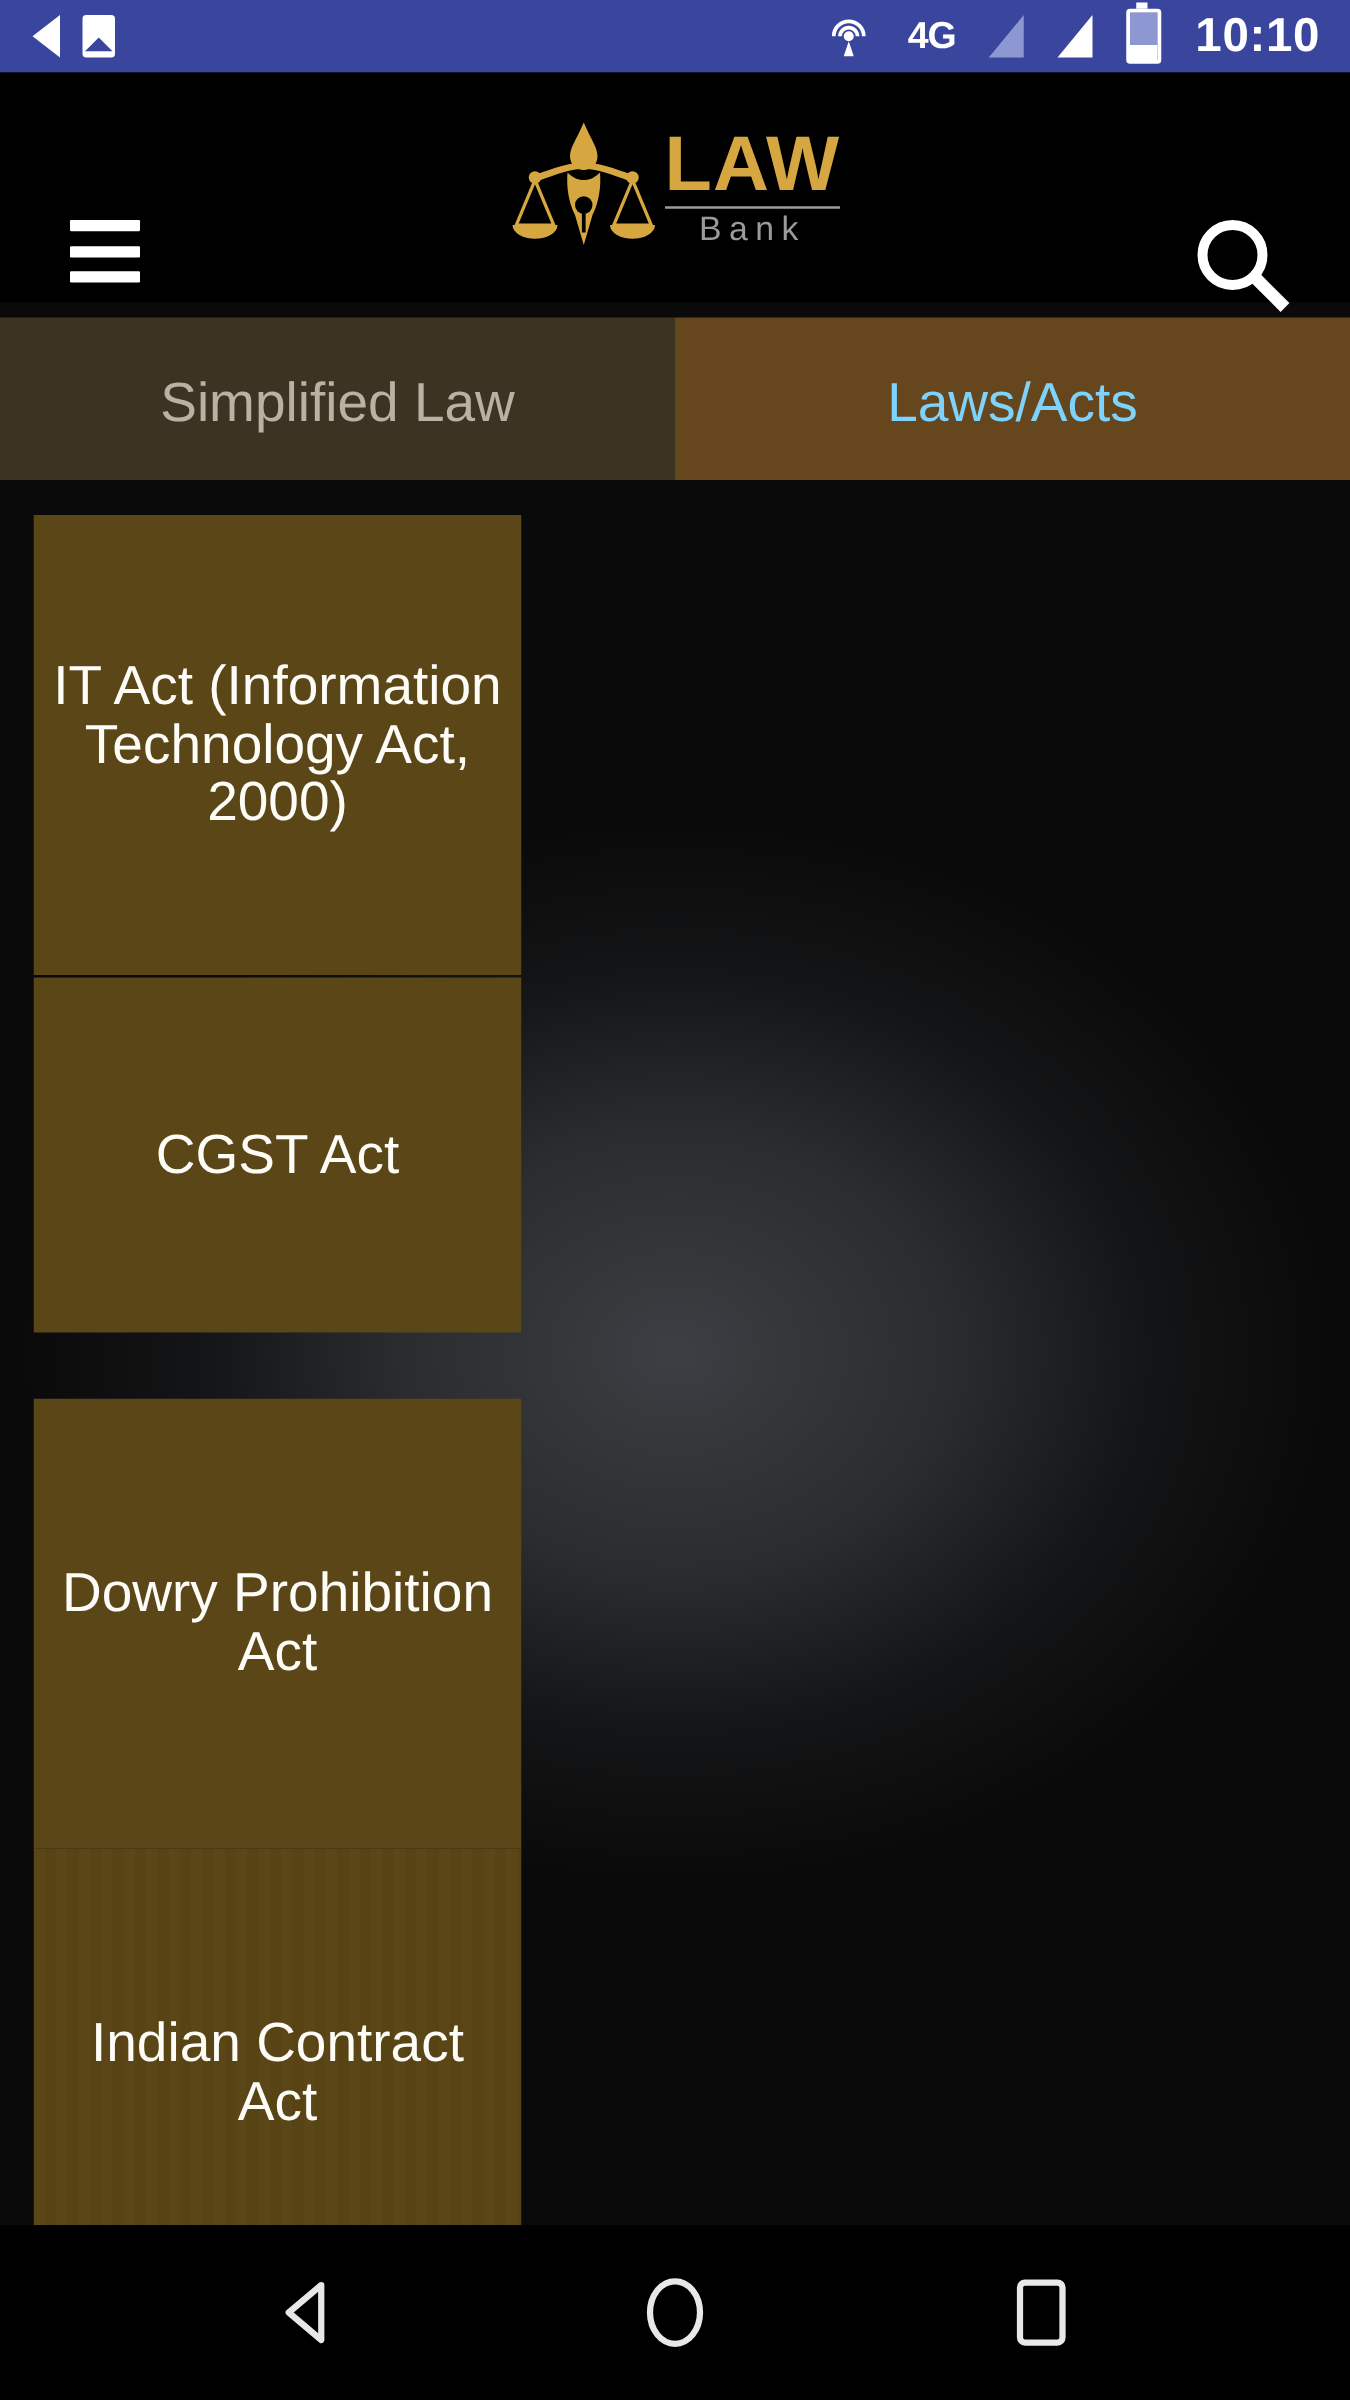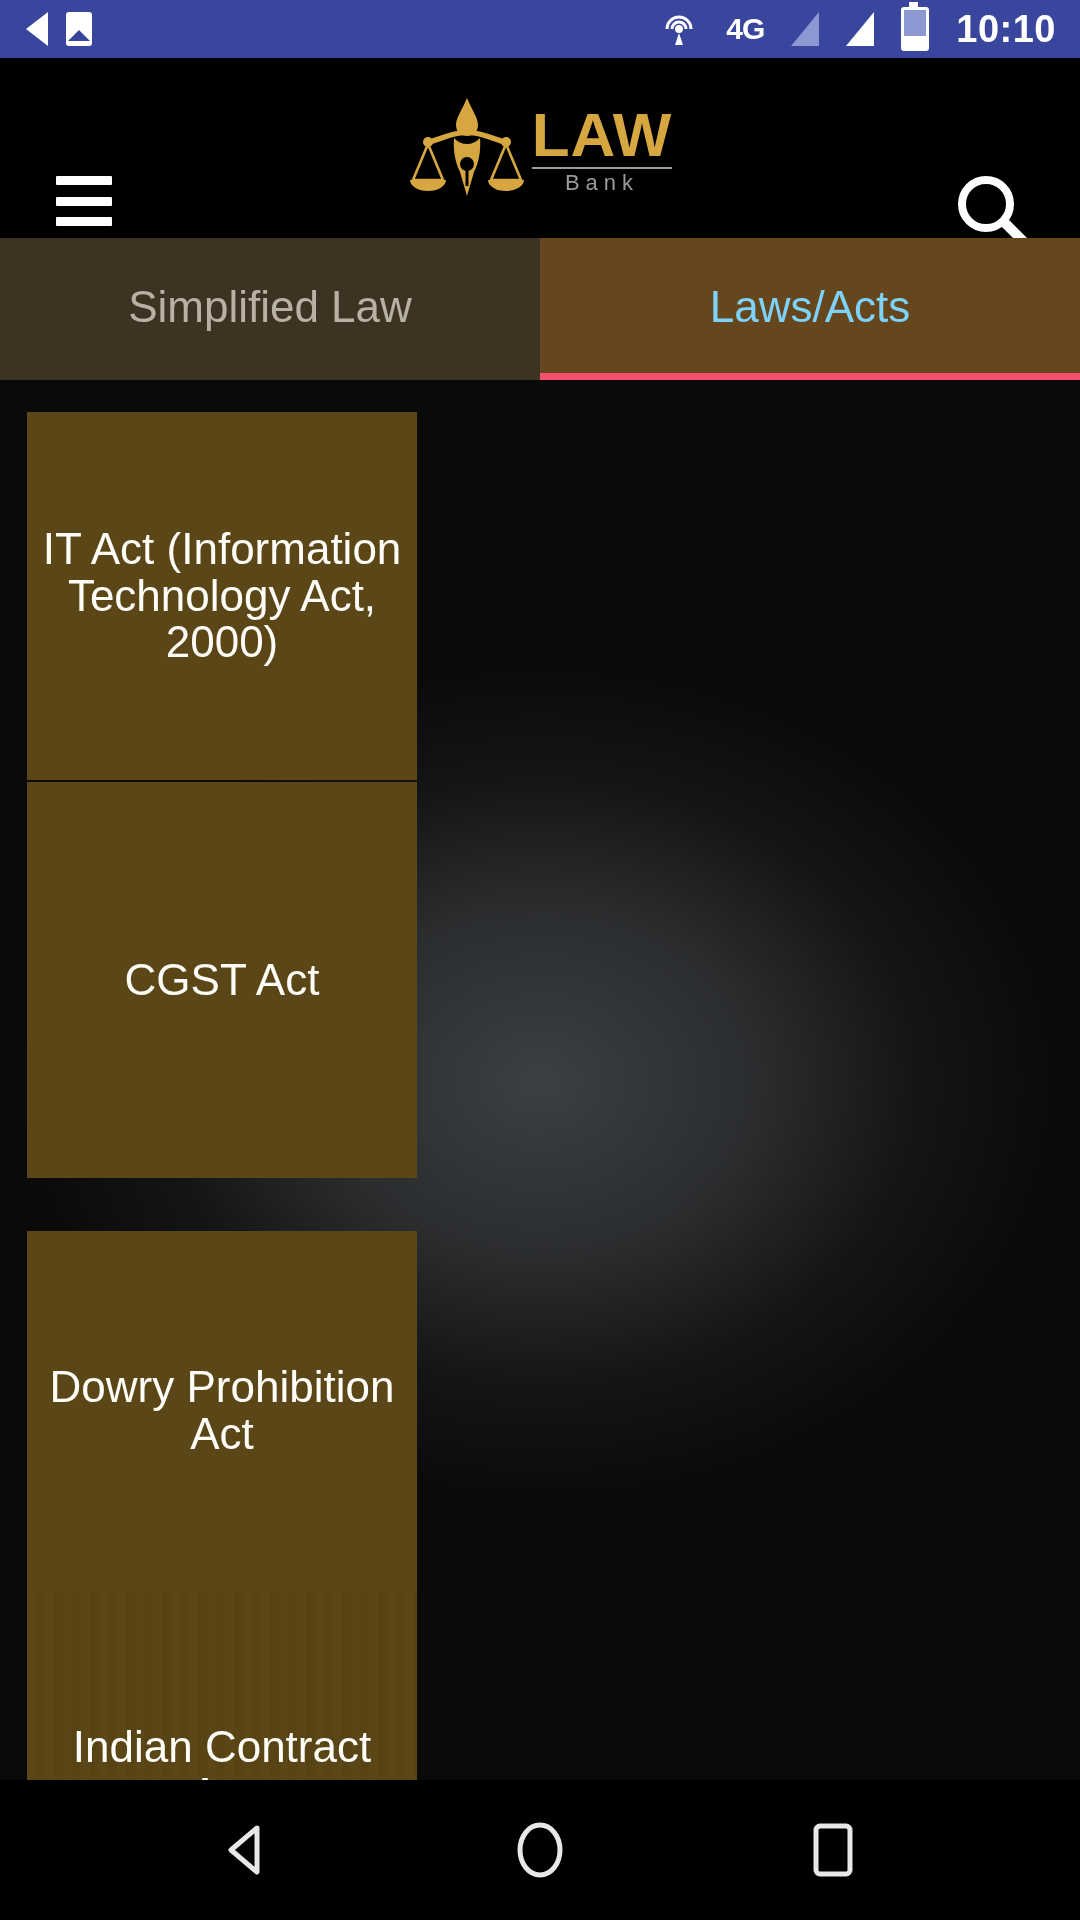--- a/index.html
+++ b/index.html
@@ -151,35 +151,35 @@
     letter-spacing: 1px;
     line-height: 0.92;
   }
   #logo-rule {
     height: 2px;
     background: #9b9b9b;
     margin: 4px 0 3px 0;
   }
   #logo-sub {
     color: #9c9a98;
-    font-size: 22px;
+    font-size: 27px;
     letter-spacing: 6px;
     text-align: center;
     line-height: 1;
   }
   #search-icon {
     position: absolute;
     right: 40px; top: 108px;
     cursor: pointer;
   }
 
   
   #tabs {
     position: absolute;
-    left: 0; top: 238px;
+    left: 0; top: 254px;
     width: 1080px;
     height: 142px;
     display: flex;
   }
   .tab {
     flex: 1 1 50%;
     position: relative;
     display: flex;
     align-items: center;
     justify-content: center;
@@ -234,21 +234,21 @@
     padding: 0 14px;
     cursor: pointer;
   }
   .card-label {
     font-size: 44px;
     line-height: 1.06;
   }
   .row1 { margin-top: 28px; }
   .row1 .card { height: 368px; }
   .row1 .card-left { height: 368px; }
-  .row1 .card-right { height: 396px; margin-top: 2px; }
+  .row1 .card-right { height: 284px; margin-top: 2px; }
   .row2 { margin-top: 49px; }
   .row2 .card { height: 364px; }
   .row3 { margin-top: 53px; }
   .row3 .card { height: 360px; }
   .row3 .card-right { background: repeating-linear-gradient(90deg, #5b4618 0px, #5b4618 9px, #574313 9px, #574313 18px); }
 
   
   #nav-bar {
     position: absolute;
     left: 0; bottom: 0;

